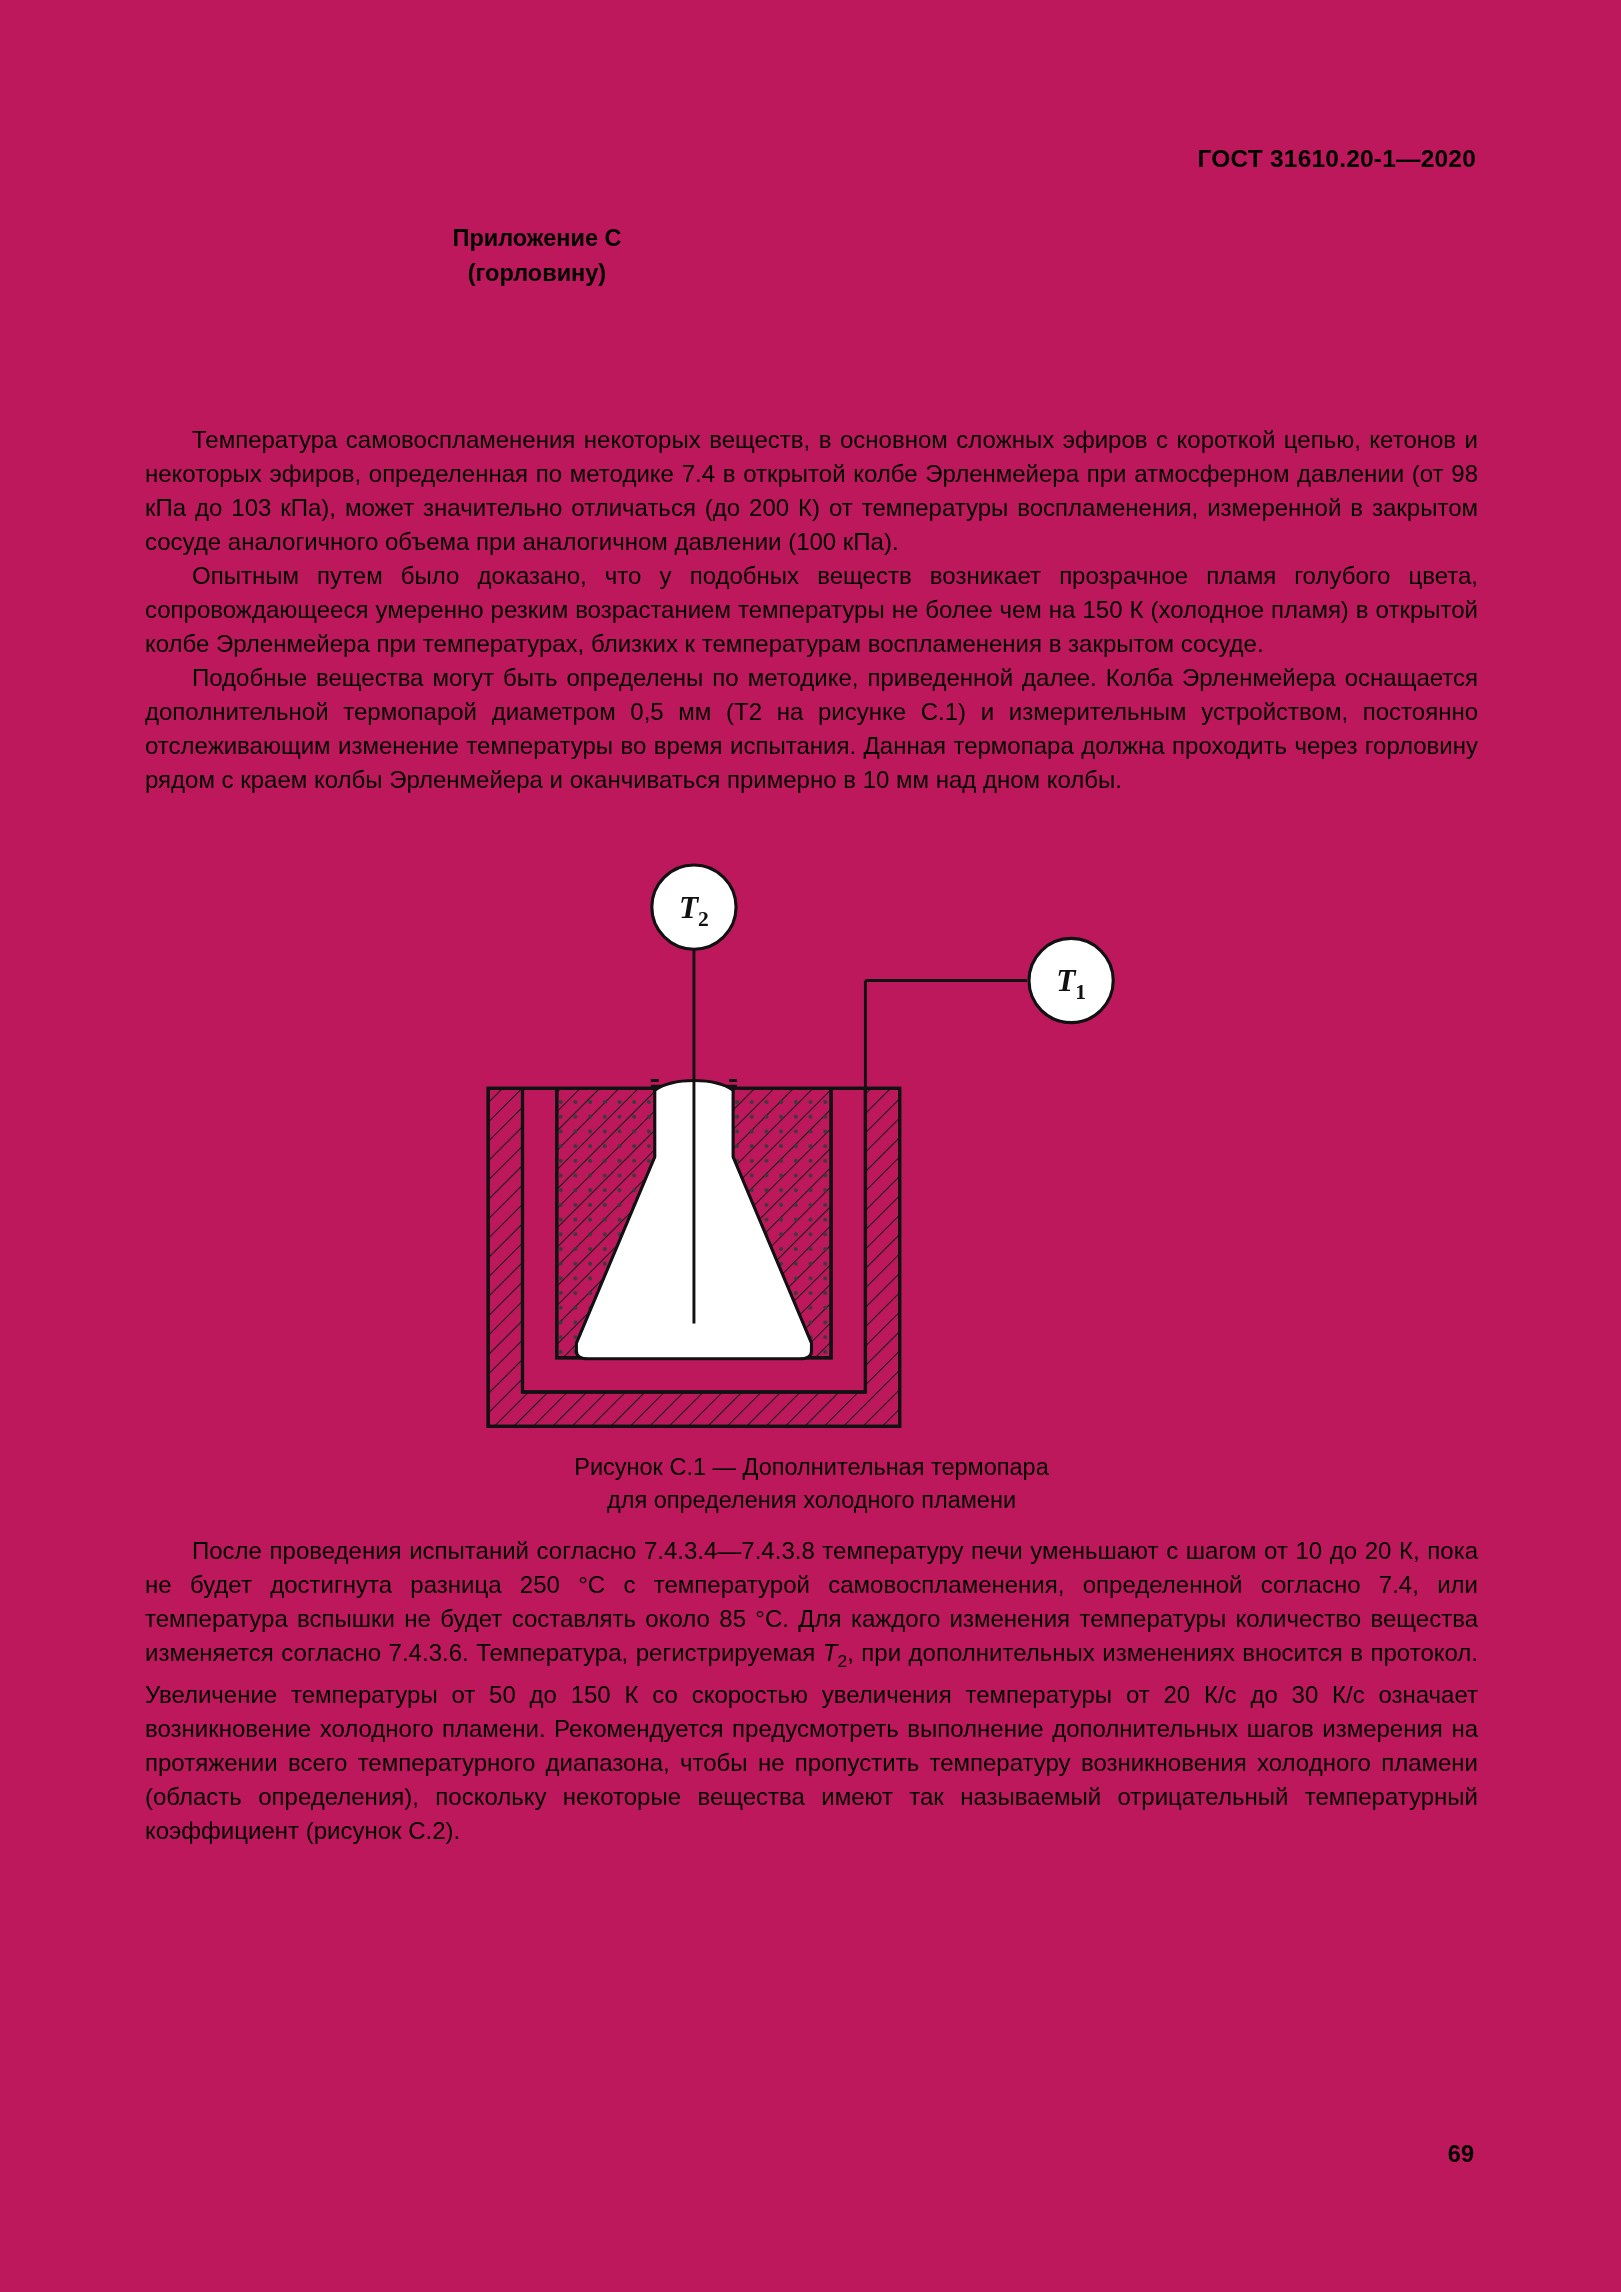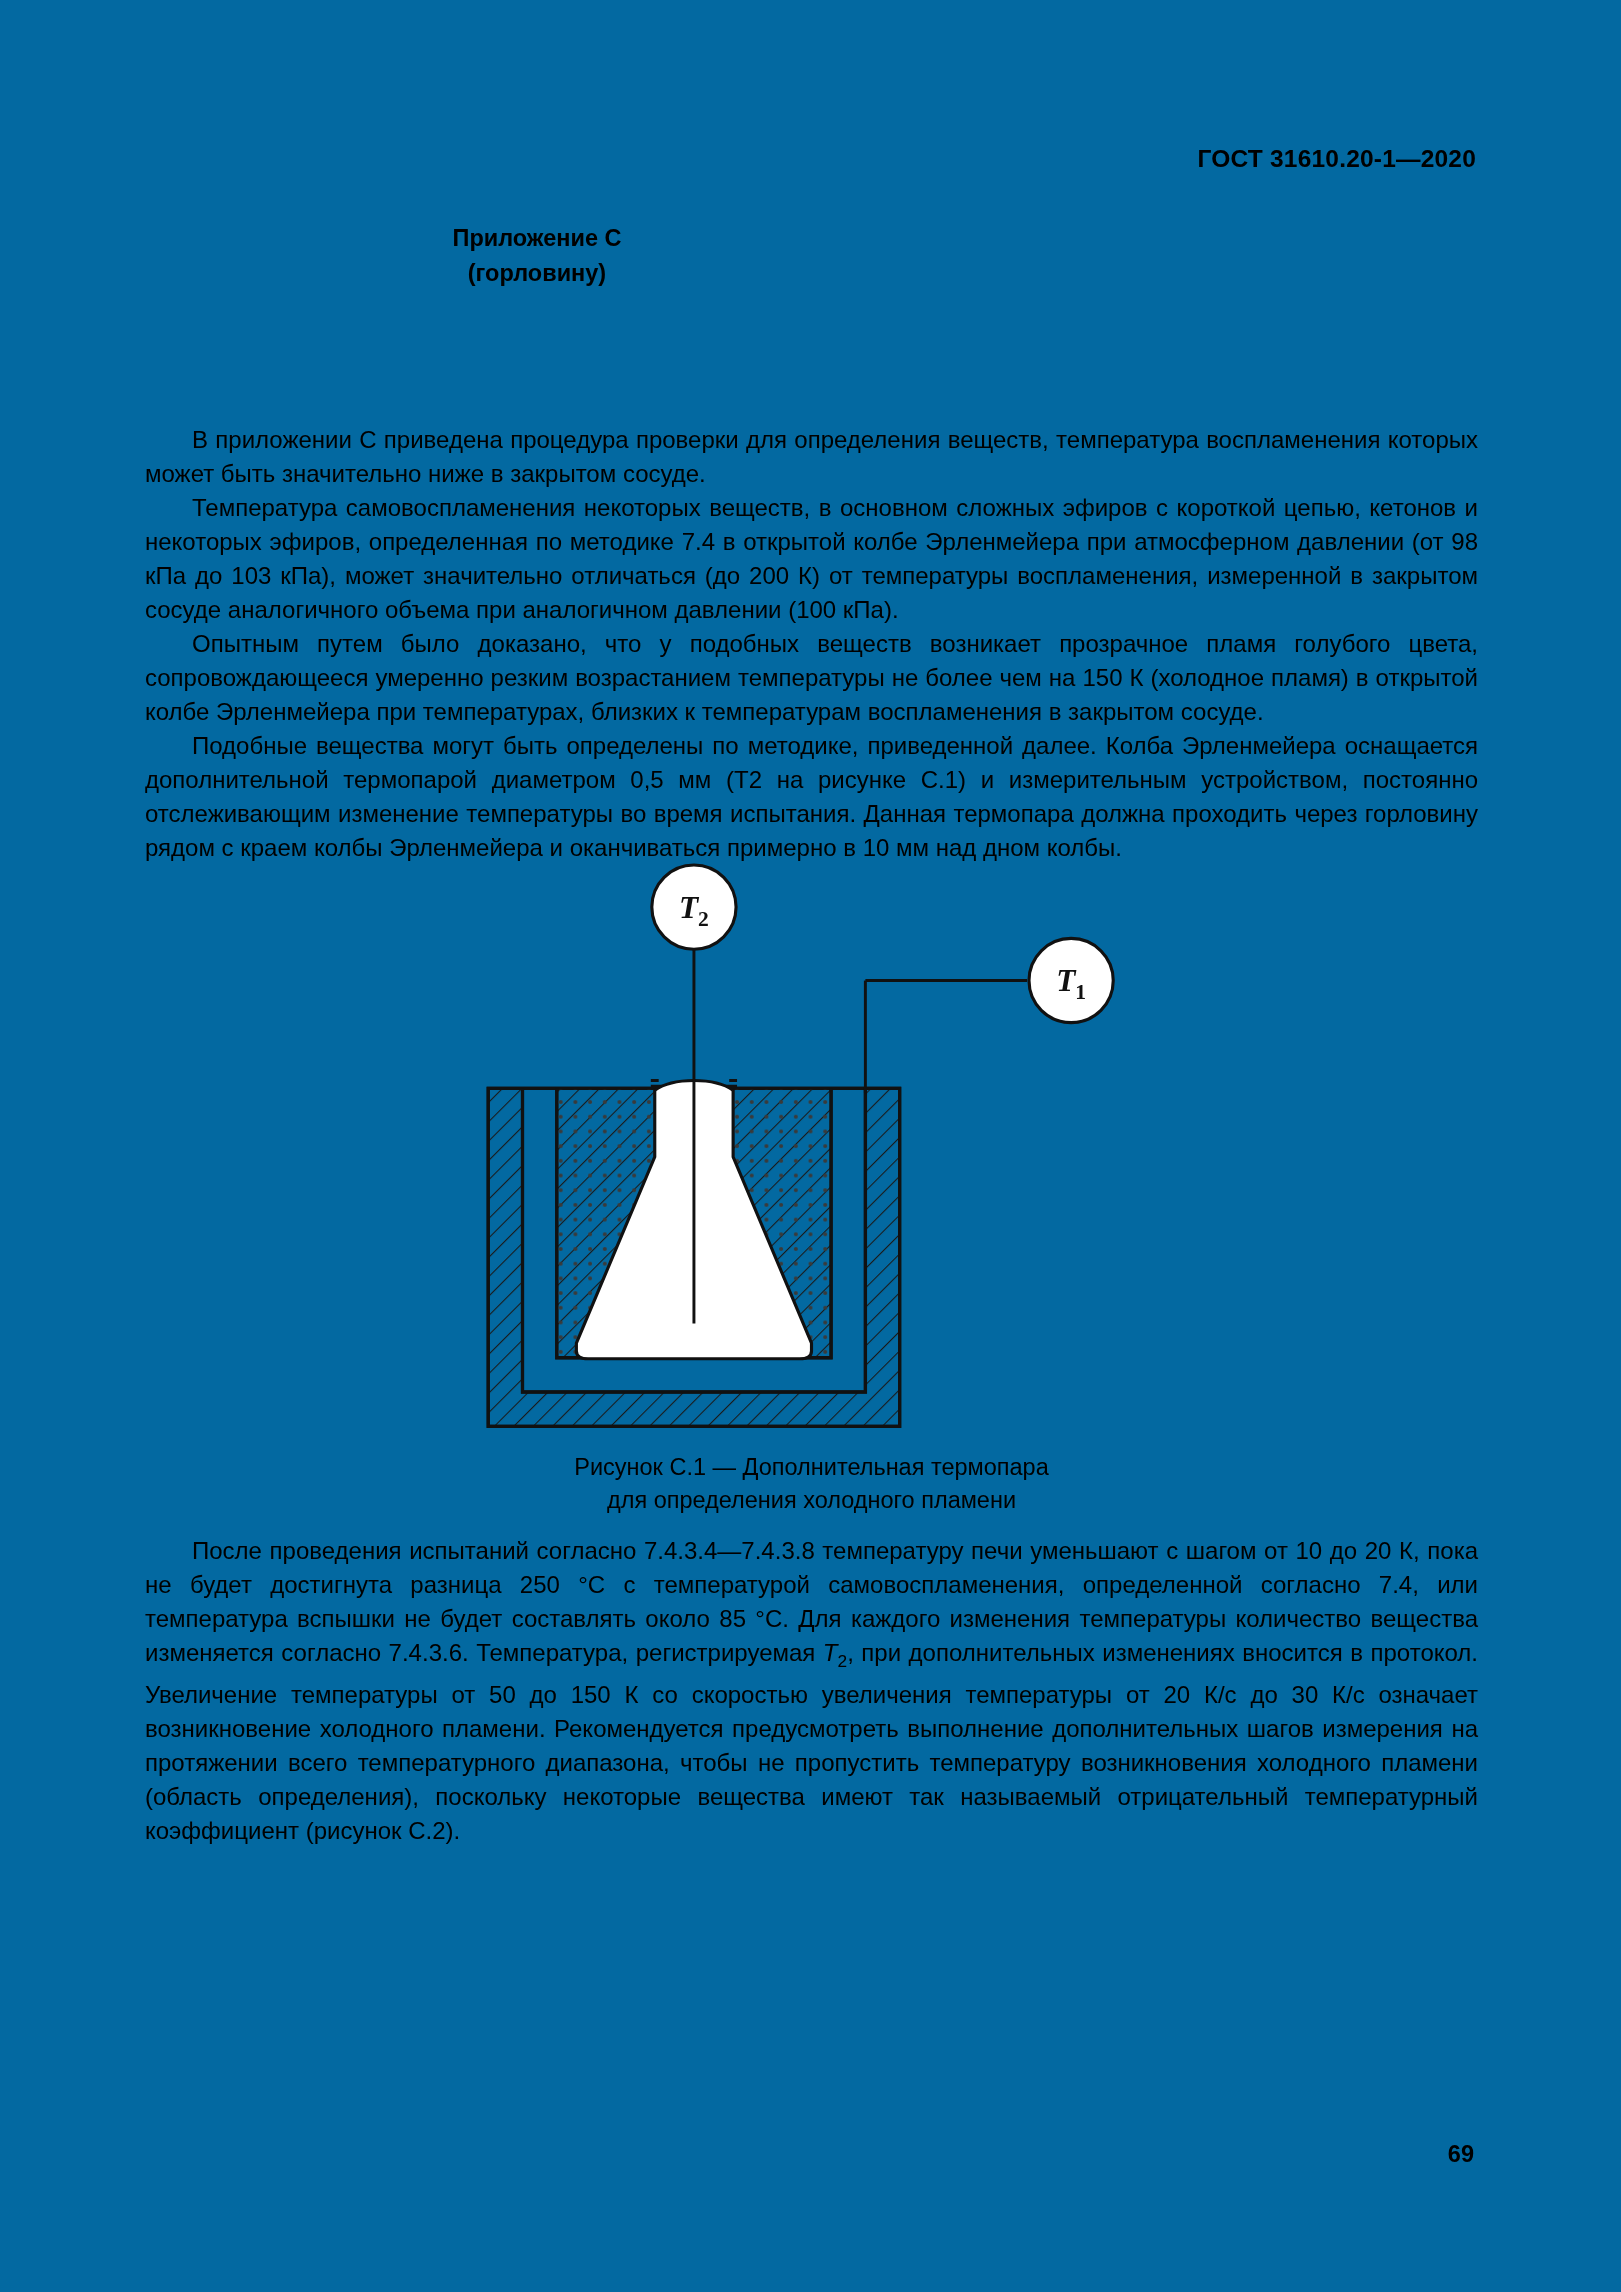--- a/index.html
+++ b/index.html
@@ -13,21 +13,21 @@
     position: relative;
     font-family: "Liberation Sans", sans-serif;
     color: #000000;
     overflow: hidden;
   }
   .page {
     position: absolute;
     left: 0; top: 0;
     width: 1621px;
     height: 2293px;
-    background: #0369a1;
+    background: #be185d;
   }
   .header {
     position: absolute;
     top: 145px;
     right: 145px;
     font-size: 24.5px;
     font-weight: bold;
     letter-spacing: 0.2px;
     white-space: nowrap;
   }
@@ -105,21 +105,20 @@
 
   <div class="header">ГОСТ 31610.20-1—2020</div>
 
   <div class="annex-title">
     <div>Приложение С</div>
     <div class="annex-sub">(горловину)</div>
   </div>
 
 
   <div class="body-text" id="para-block-1">
-    <p>В приложении С приведена процедура проверки для определения веществ, температура воспламенения которых может быть значительно ниже в закрытом сосуде.</p>
     <p>Температура самовоспламенения некоторых веществ, в основном сложных эфиров с короткой цепью, кетонов и некоторых эфиров, определенная по методике 7.4 в открытой колбе Эрленмейера при атмосферном давлении (от 98 кПа до 103 кПа), может значительно отличаться (до 200 К) от температуры воспламенения, измеренной в закрытом сосуде аналогичного объема при аналогичном давлении (100 кПа).</p>
     <p>Опытным путем было доказано, что у подобных веществ возникает прозрачное пламя голубого цвета, сопровождающееся умеренно резким возрастанием температуры не более чем на 150 К (холодное пламя) в открытой колбе Эрленмейера при температурах, близких к температурам воспламенения в закрытом сосуде.</p>
     <p>Подобные вещества могут быть определены по методике, приведенной далее. Колба Эрленмейера оснащается дополнительной термопарой диаметром 0,5 мм (Т2 на рисунке С.1) и измерительным устройством, постоянно отслеживающим изменение температуры во время испытания. Данная термопара должна проходить через горловину рядом с краем колбы Эрленмейера и оканчиваться примерно в 10 мм над дном колбы.</p>
   </div>
 
   <div class="figure-wrap">
     <svg width="1333" height="627" viewBox="0 0 1360 640">
       <defs>
         <pattern id="hatch" width="14" height="14" patternTransform="rotate(45)" patternUnits="userSpaceOnUse">
           <line x1="0" y1="0" x2="0" y2="14" stroke="#1a1a1a" stroke-width="2.2"></line>

